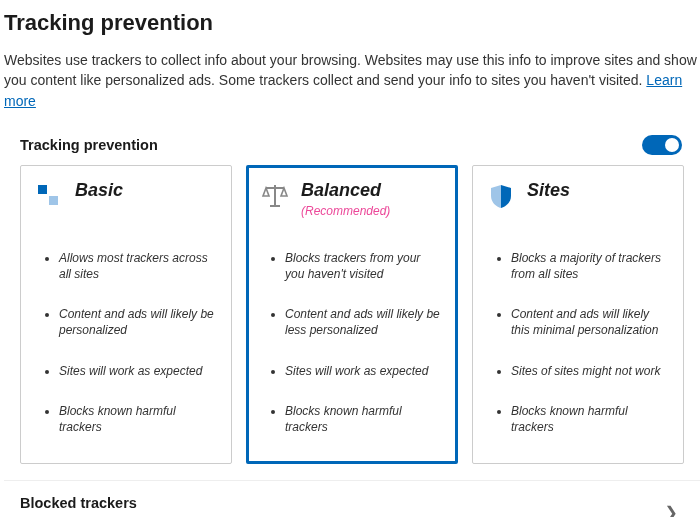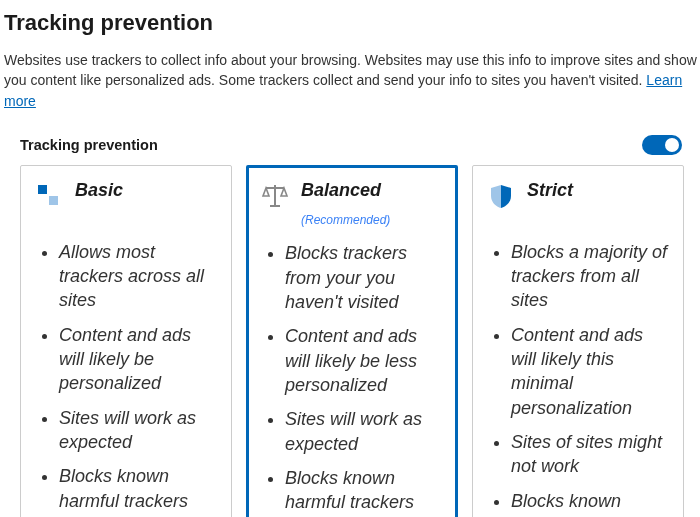--- a/index.html
+++ b/index.html
@@ -94,34 +94,35 @@
     justify-content: center;
   }
   .card-title {
     font-size: 18px;
     font-weight: 600;
     color: #1b1b1b;
     line-height: 1.2;
   }
   .recommended {
     font-size: 12px;
-    color: #3b82f6;
-    margin-top: 12px;
+    color: #ec4899;
+    margin-top: 3px;
   }
   .card ul {
     list-style: disc;
     padding-left: 26px;
     margin-top: 14px;
   }
   .card li {
-    font-size: 18px;
+    font-size: 12px;
     color: #333;
     line-height: 1.35;
     margin-bottom: 10px;
     padding-right: 4px;
+    margin-top: 24px;
   }
   .row {
     border-top: 1px solid #eee;
     padding: 14px 22px 14px 16px;
     display: flex;
     align-items: center;
     justify-content: space-between;
     cursor: pointer;
   }
   .row .row-title {
@@ -205,33 +206,34 @@
 
     <div class="card">
       <div class="card-head">
         <span class="card-icon">
           <svg width="28" height="28" viewBox="0 0 28 28">
             <path d="M14 3 L24 6 V14 C24 20 19 25 14 26 V3 Z" fill="#0067b8"></path>
             <path d="M14 3 L4 6 V14 C4 20 9 25 14 26 V3 Z" fill="#9fc5e8"></path>
           </svg>
         </span>
         <div>
-          <div class="card-title">Strict</div>
+          <div class="card-title">Sites</div>
         </div>
       </div>
       <ul>
         <li>Blocks a majority of trackers from all sites</li>
         <li>Content and ads will likely this minimal personalization</li>
         <li>Sites of sites might not work</li>
         <li>Blocks known harmful trackers</li>
       </ul>
     </div>
 
   </div>
 
   <div class="row">
     <div>
+      <div class="row-title">Blocked trackers</div>
       <div class="row-sub">View the sites that we've blocked from tracking you</div>
     </div>
     <span class="chev">❯</span>
   </div>
 
 </div>
 
 </body></html>

